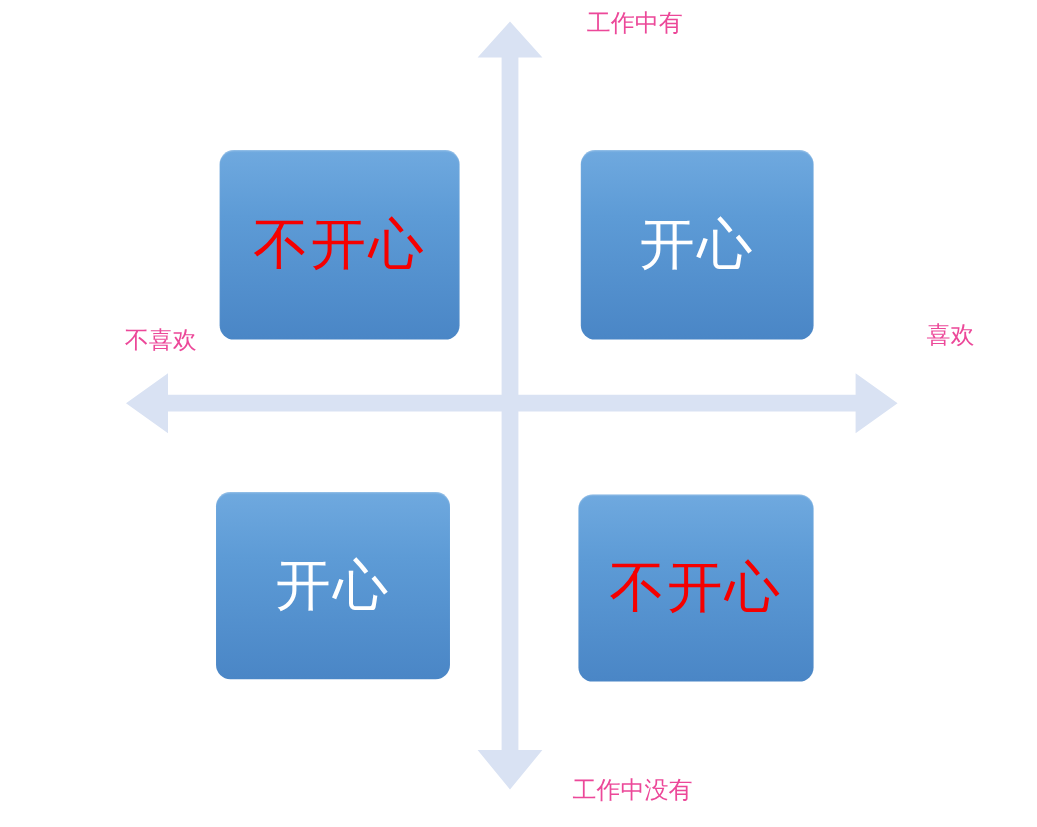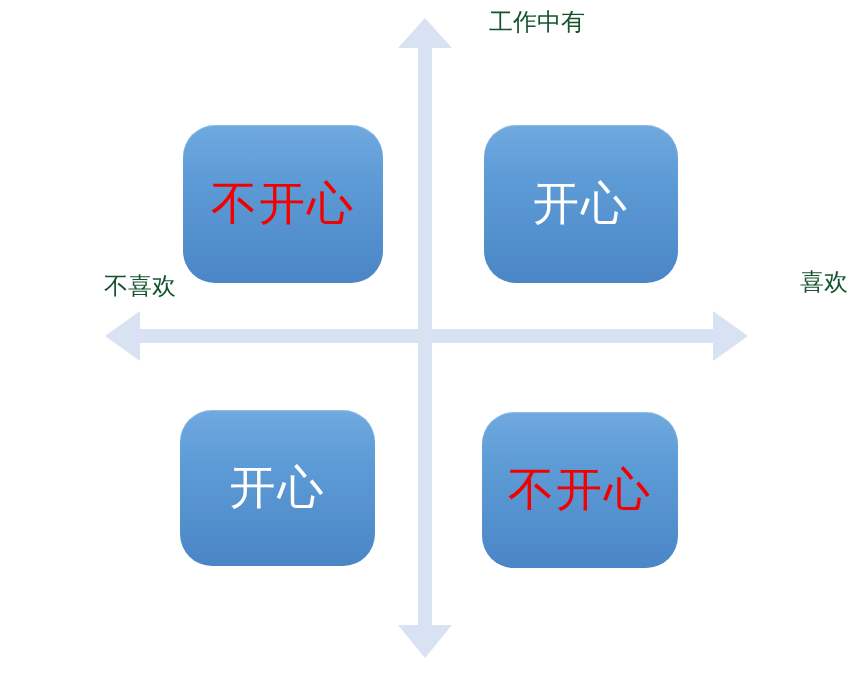--- a/index.html
+++ b/index.html
@@ -17,48 +17,48 @@
   }
   .axes-svg {
     position: absolute;
     left: 0;
     top: 0;
     width: 864px;
     height: 689px;
   }
   .quadrant-box {
     position: absolute;
-    border-radius: 32px;
+    border-radius: 12px;
     background: linear-gradient(180deg, #6fa9df 0%, #5d9bd6 35%, #4a86c6 100%);
     display: flex;
     align-items: center;
     justify-content: center;
     box-shadow: inset 0 1px 1px rgba(255,255,255,0.25);
   }
   .quadrant-box .box-label {
     font-size: 46px;
     letter-spacing: 2px;
     font-family: "Liberation Serif", "DejaVu Serif", serif;
     white-space: nowrap;
   }
   .box-tl { left: 183px; top: 125px; width: 200px; height: 158px; }
   .box-tr { left: 484px; top: 125px; width: 194px; height: 158px; }
   .box-bl { left: 180px; top: 410px; width: 195px; height: 156px; }
   .box-br { left: 482px; top: 412px; width: 196px; height: 156px; }
   .axis-label {
     position: absolute;
-    color: #14532d;
-    font-size: 24px;
+    color: #ec4899;
+    font-size: 20px;
     font-family: Liberation Sans, sans-serif;
     white-space: nowrap;
   }
   .axis-top    { left: 489px; top: 6px; }
   .axis-bottom { left: 477px; top: 645px; }
   .axis-left   { left: 104px;  top: 270px; }
-  .axis-right  { left: 800px; top: 266px; }
+  .axis-right  { left: 772px; top: 266px; }
 </style>
 </head>
 <body>
 
 <div class="canvas">
 
   <svg class="axes-svg" viewBox="0 0 864 689" xmlns="http://www.w3.org/2000/svg" aria-hidden="true">
 
     <polygon points="425,18 452,48 432,48 432,625 452,625 425,658 398,625 418,625 418,48 398,48" fill="#d9e2f3"></polygon>
 
@@ -75,16 +75,17 @@
 
   <div class="quadrant-box box-bl">
     <span class="box-label" style="color: rgb(255, 255, 255);">开心</span>
   </div>
 
   <div class="quadrant-box box-br">
     <span class="box-label" style="color: rgb(245, 0, 0);">不开心</span>
   </div>
 
   <span class="axis-label axis-top">工作中有</span>
+  <span class="axis-label axis-bottom">工作中没有</span>
   <span class="axis-label axis-left">不喜欢</span>
   <span class="axis-label axis-right">喜欢</span>
 
 </div>
 
 </body></html>

